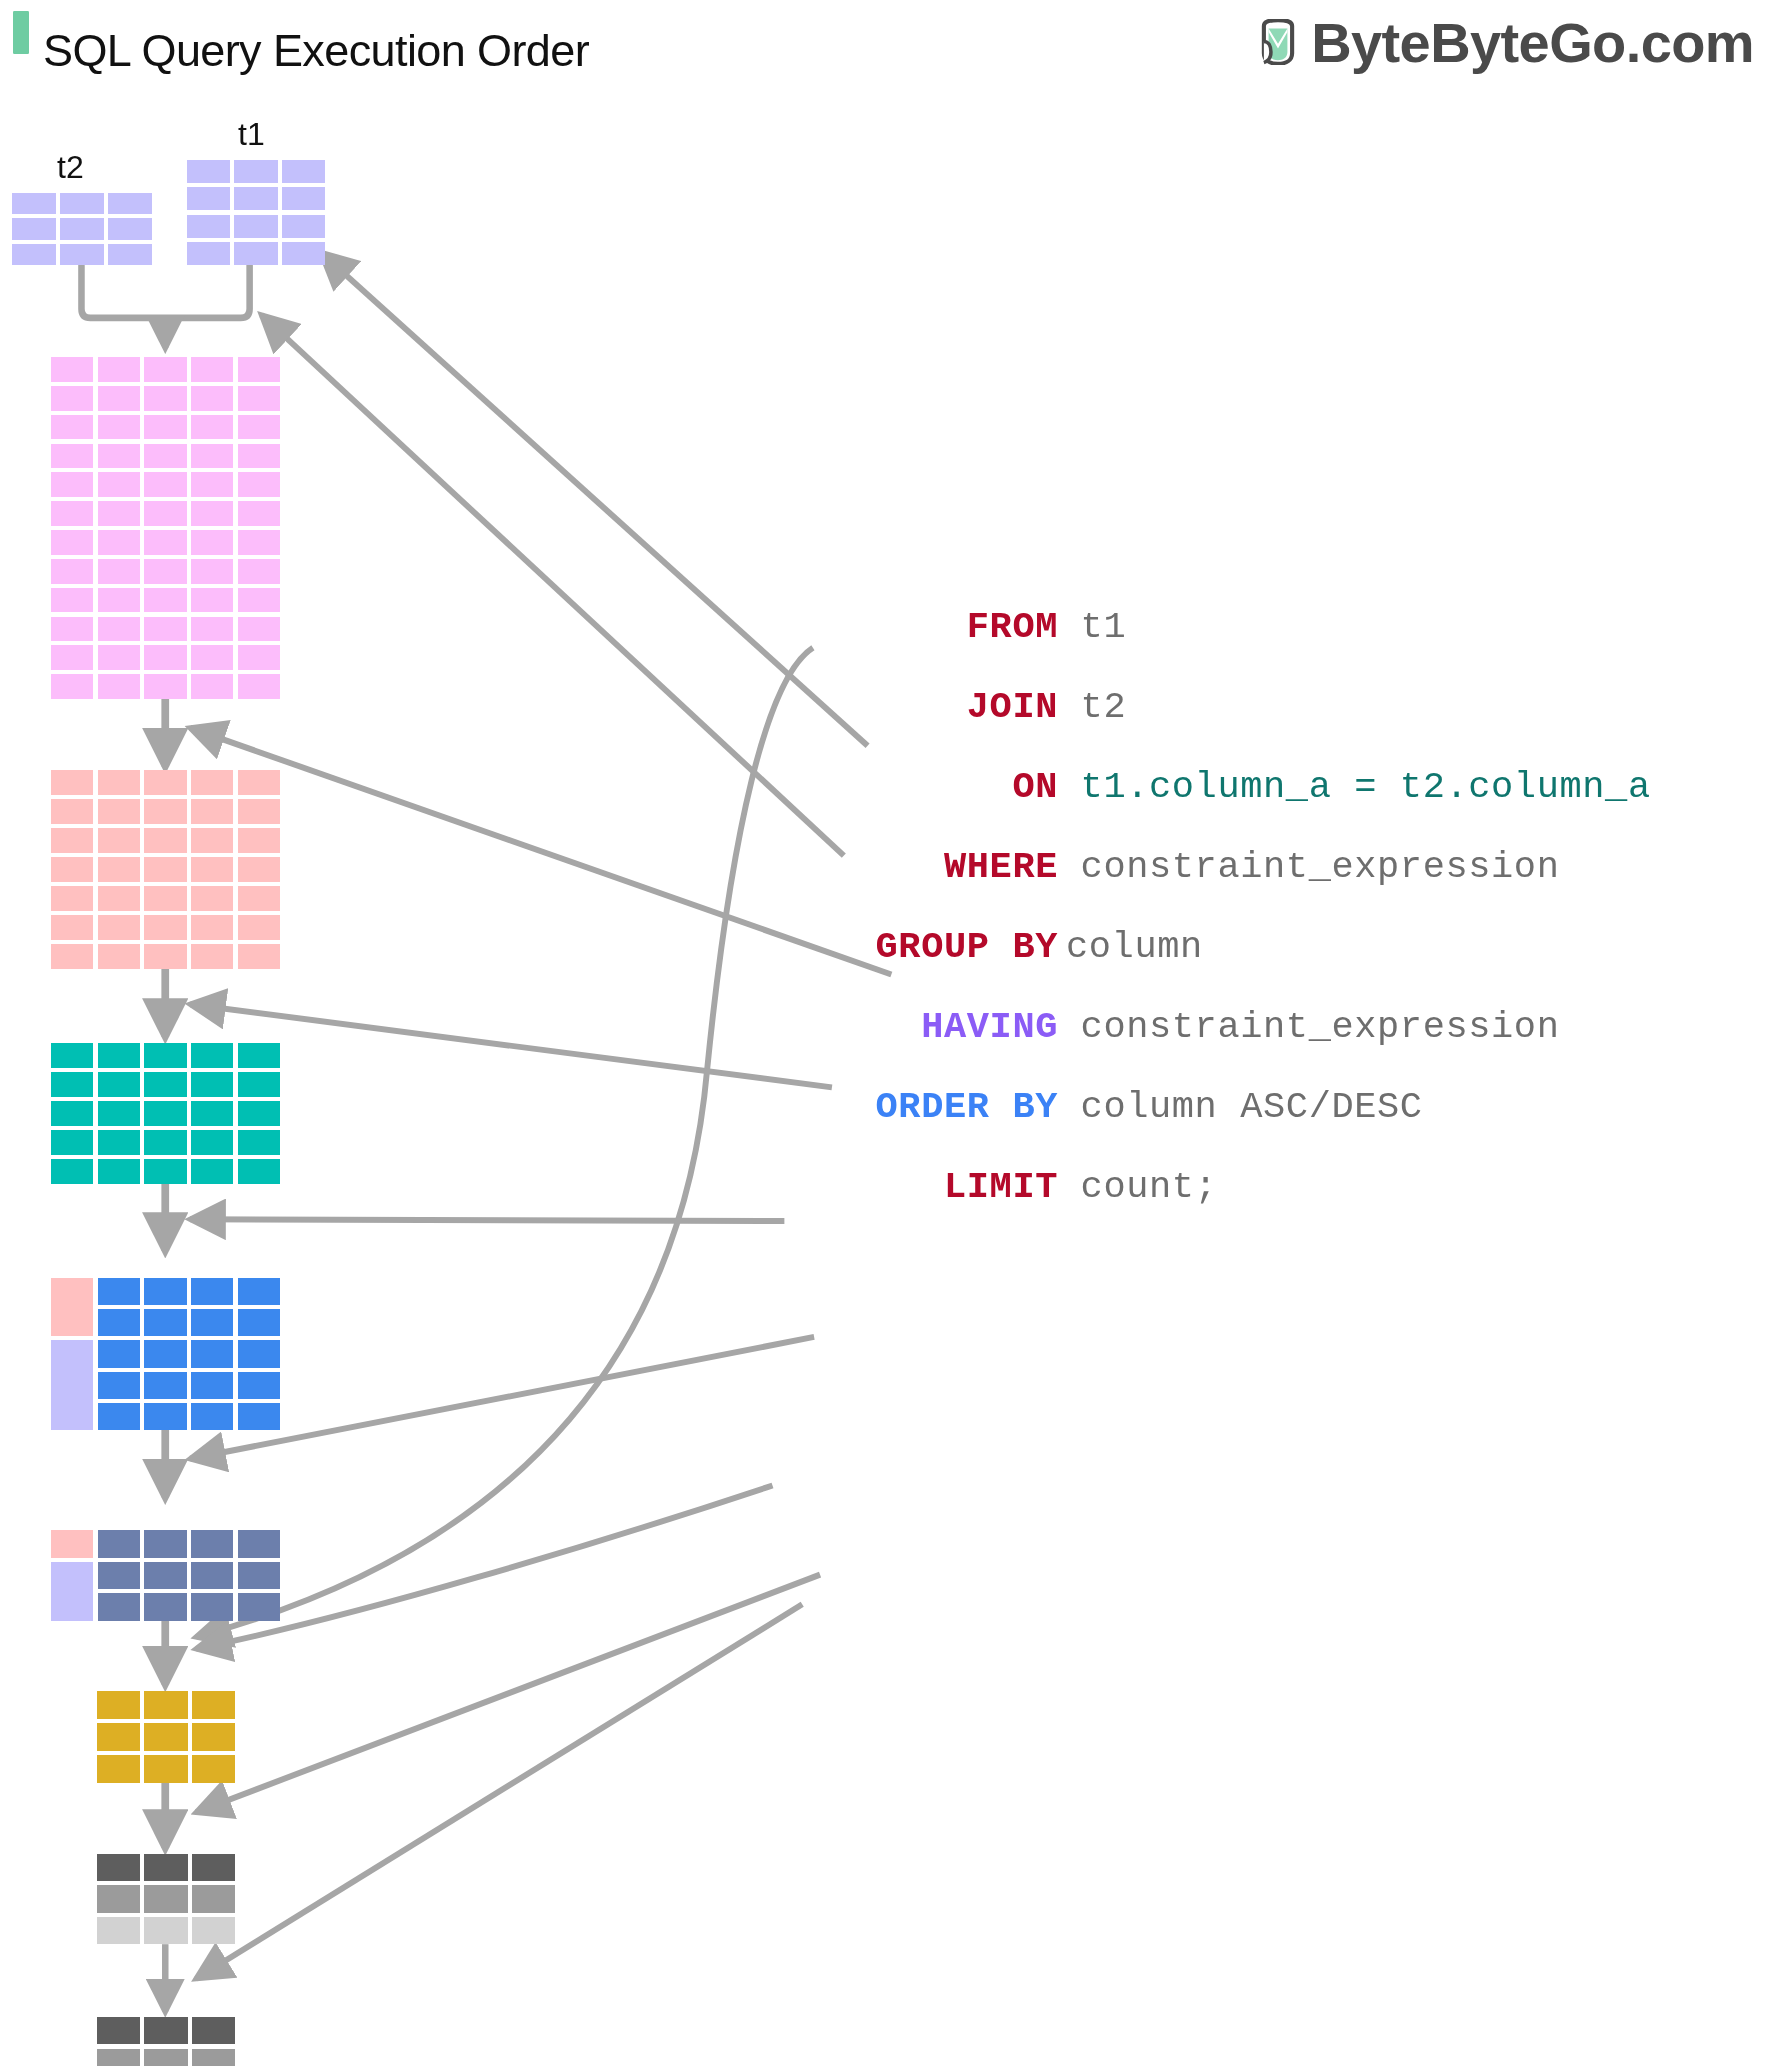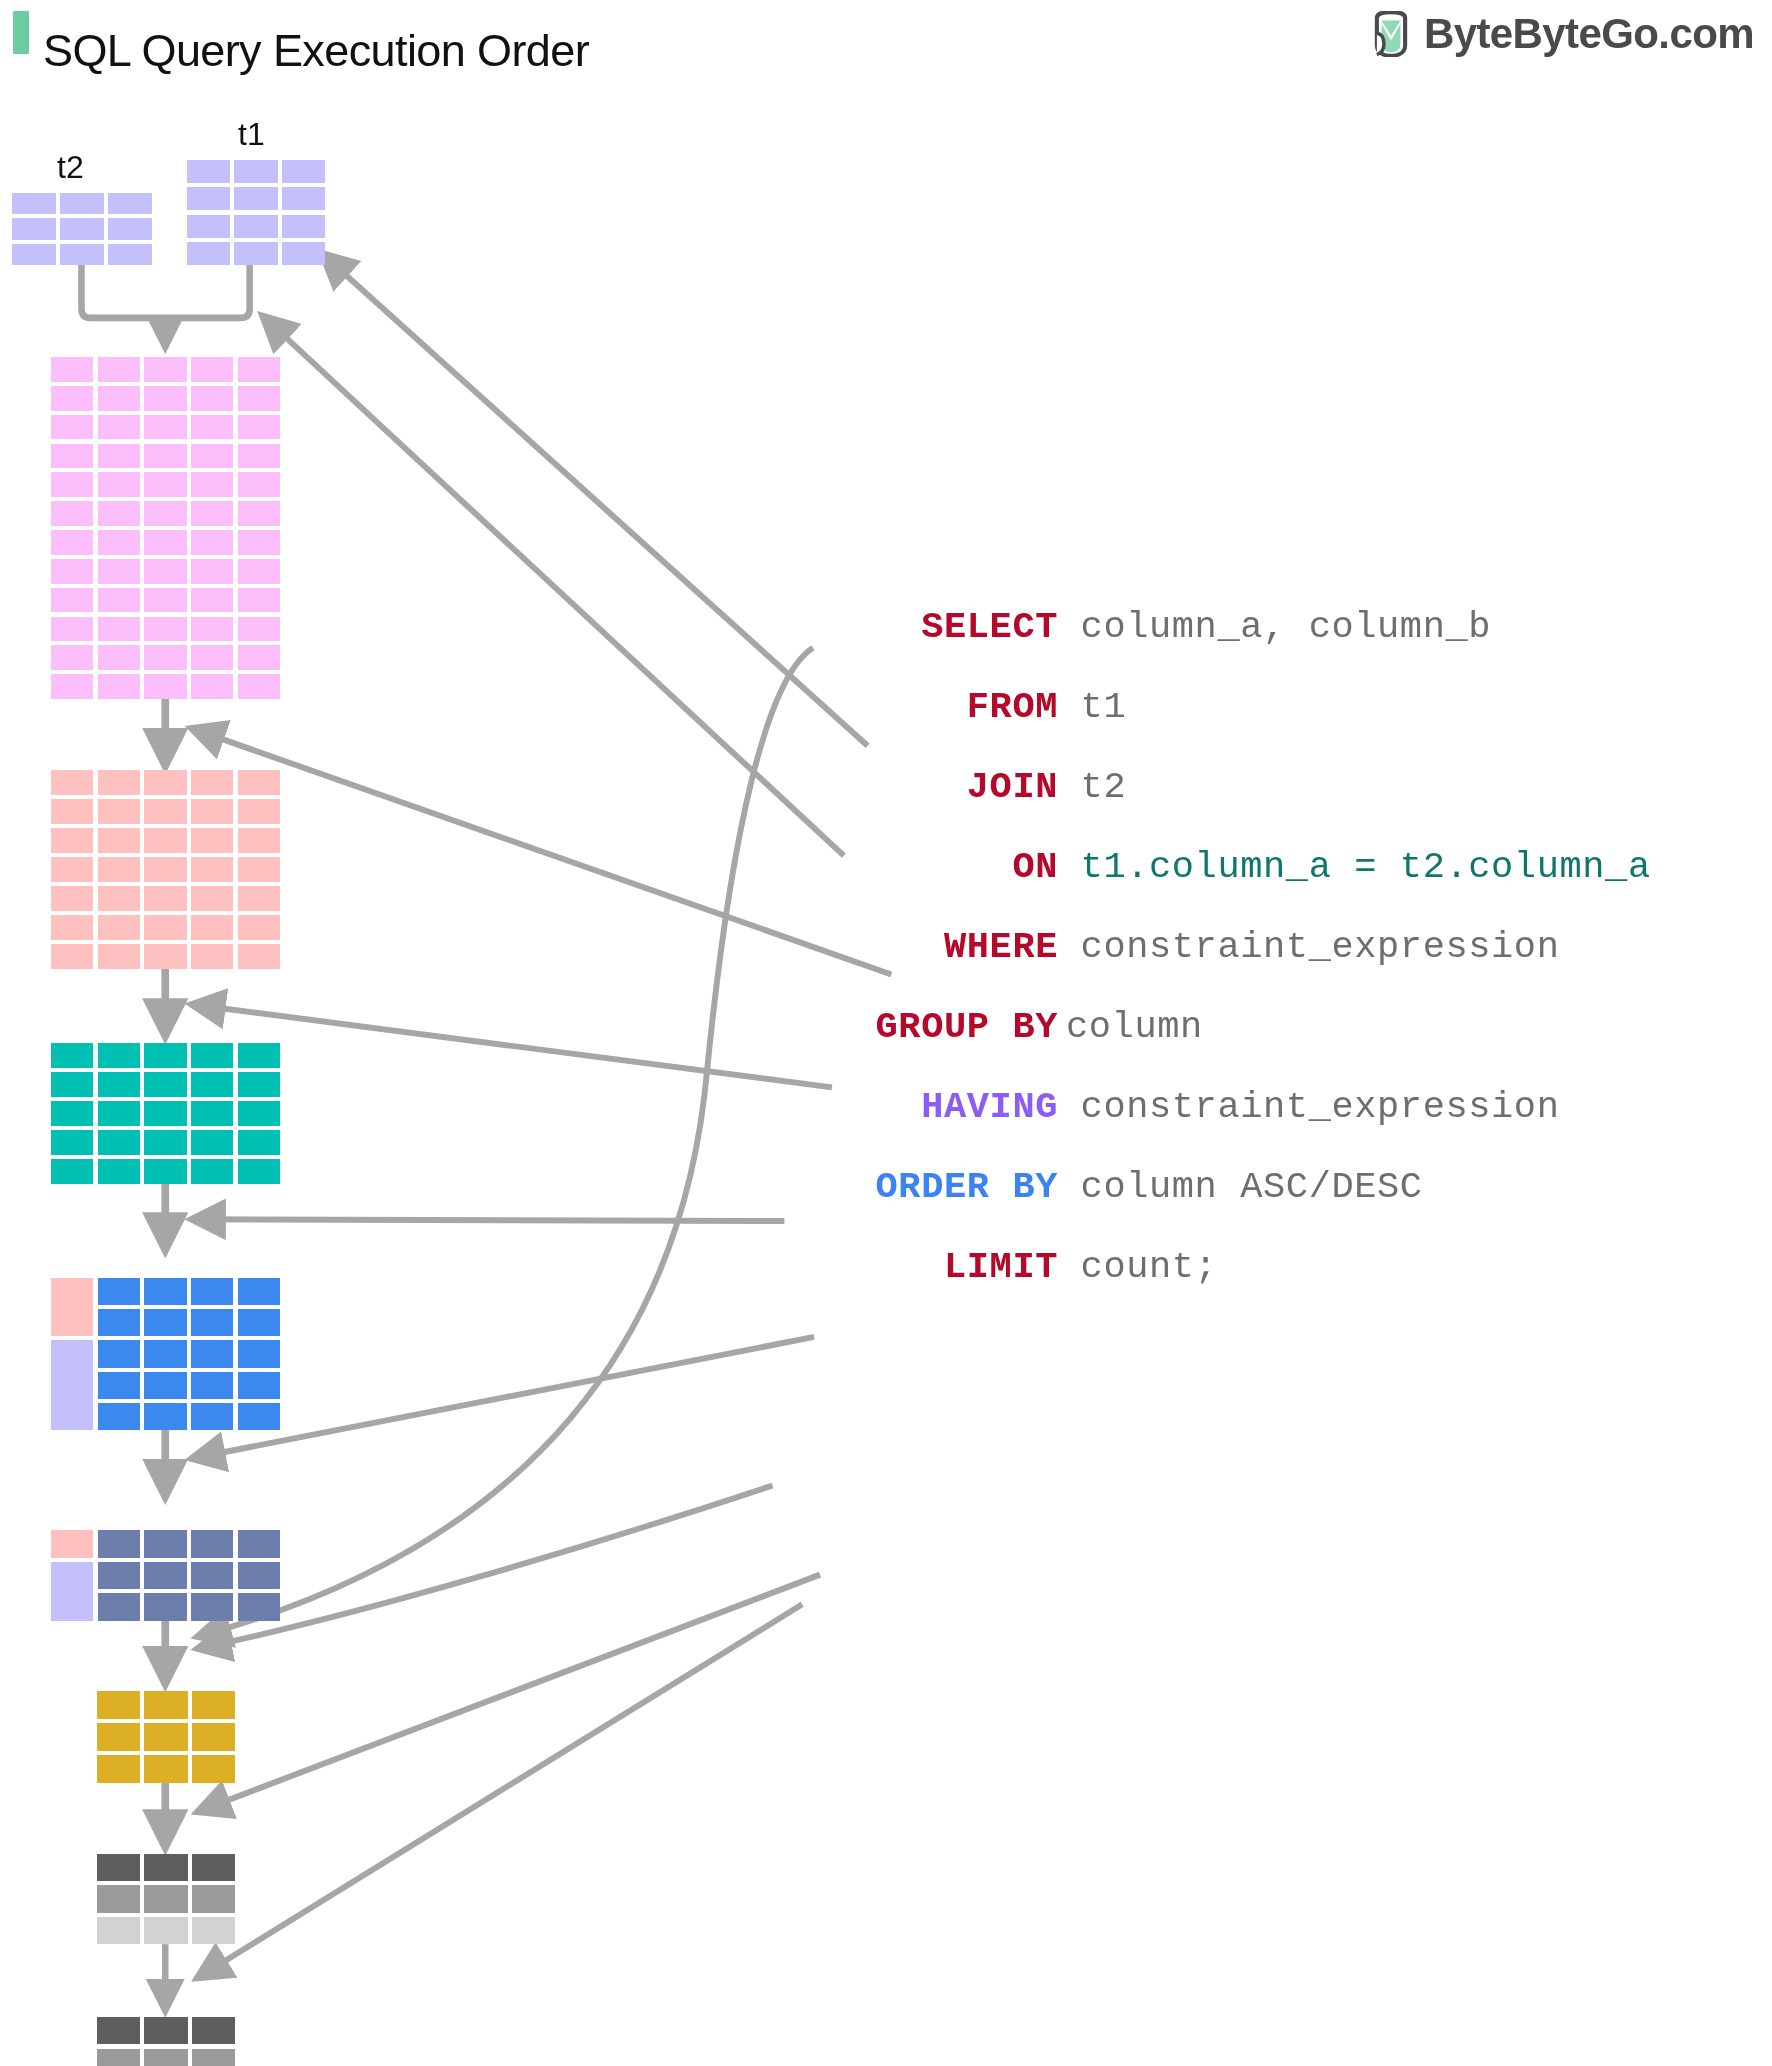--- a/index.html
+++ b/index.html
@@ -8,21 +8,21 @@
 
   
   #header{position:absolute;left:0;top:0;width:1772px;height:77px;}
   #accent-bar{position:absolute;left:13px;top:10.7px;width:15.5px;height:43px;
               background:#6ECCA2;border-radius:1.2px;}
   #page-title{position:absolute;left:43px;top:25px;font-size:45px;
               font-family:"Liberation Sans Narrow","Liberation Sans",sans-serif;
               color:#111;letter-spacing:-0.6px;white-space:nowrap;}
   #brand{position:absolute;right:18px;top:9.5px;display:flex;align-items:center;gap:13px;}
   #brand-mark{width:40px;height:46px;}
-  #brand-text{font-size:42px;color:#4a4a4a;font-weight:bold;white-space:nowrap;
+  #brand-text{font-size:56px;color:#4a4a4a;font-weight:bold;white-space:nowrap;
               font-family:"Liberation Sans Narrow","Liberation Sans",sans-serif;letter-spacing:-0.6px;}
 
   
   #stage{position:absolute;left:0;top:0;width:1772px;height:2066px;}
   #wires{position:absolute;left:0;top:0;width:1772px;height:2066px;pointer-events:none;}
 
   .grid{position:absolute;display:grid;gap:4.2px;}
   .cell{width:100%;height:100%;}
 
   .tlabel{position:absolute;font-size:32px;color:#111;
@@ -336,24 +336,20 @@
       <div class="cell" style="background: rgb(94, 94, 94); grid-area: 1 / 1;"></div>
       <div class="cell" style="background: rgb(94, 94, 94); grid-area: 1 / 2;"></div>
       <div class="cell" style="background: rgb(94, 94, 94); grid-area: 1 / 3;"></div>
       <div class="cell" style="background: rgb(155, 155, 155); grid-area: 2 / 1;"></div>
       <div class="cell" style="background: rgb(155, 155, 155); grid-area: 2 / 2;"></div>
       <div class="cell" style="background: rgb(155, 155, 155); grid-area: 2 / 3;"></div>
     </div>
 
   <div id="sql">
       <div class="sqlrow">
-        <span class="kw" style="color: rgb(180, 9, 42);">SELECT</span>
-        <span class="expr" style="color: rgb(110, 110, 110);">column_a, column_b</span>
-      </div>
-      <div class="sqlrow">
         <span class="kw" style="color: rgb(180, 9, 42);">FROM</span>
         <span class="expr" style="color: rgb(110, 110, 110);">t1</span>
       </div>
       <div class="sqlrow">
         <span class="kw" style="color: rgb(180, 9, 42);">JOIN</span>
         <span class="expr" style="color: rgb(110, 110, 110);">t2</span>
       </div>
       <div class="sqlrow">
         <span class="kw" style="color: rgb(180, 9, 42);">ON</span>
         <span class="expr" style="color: #0f766e;">t1.column_a = t2.column_a</span>

